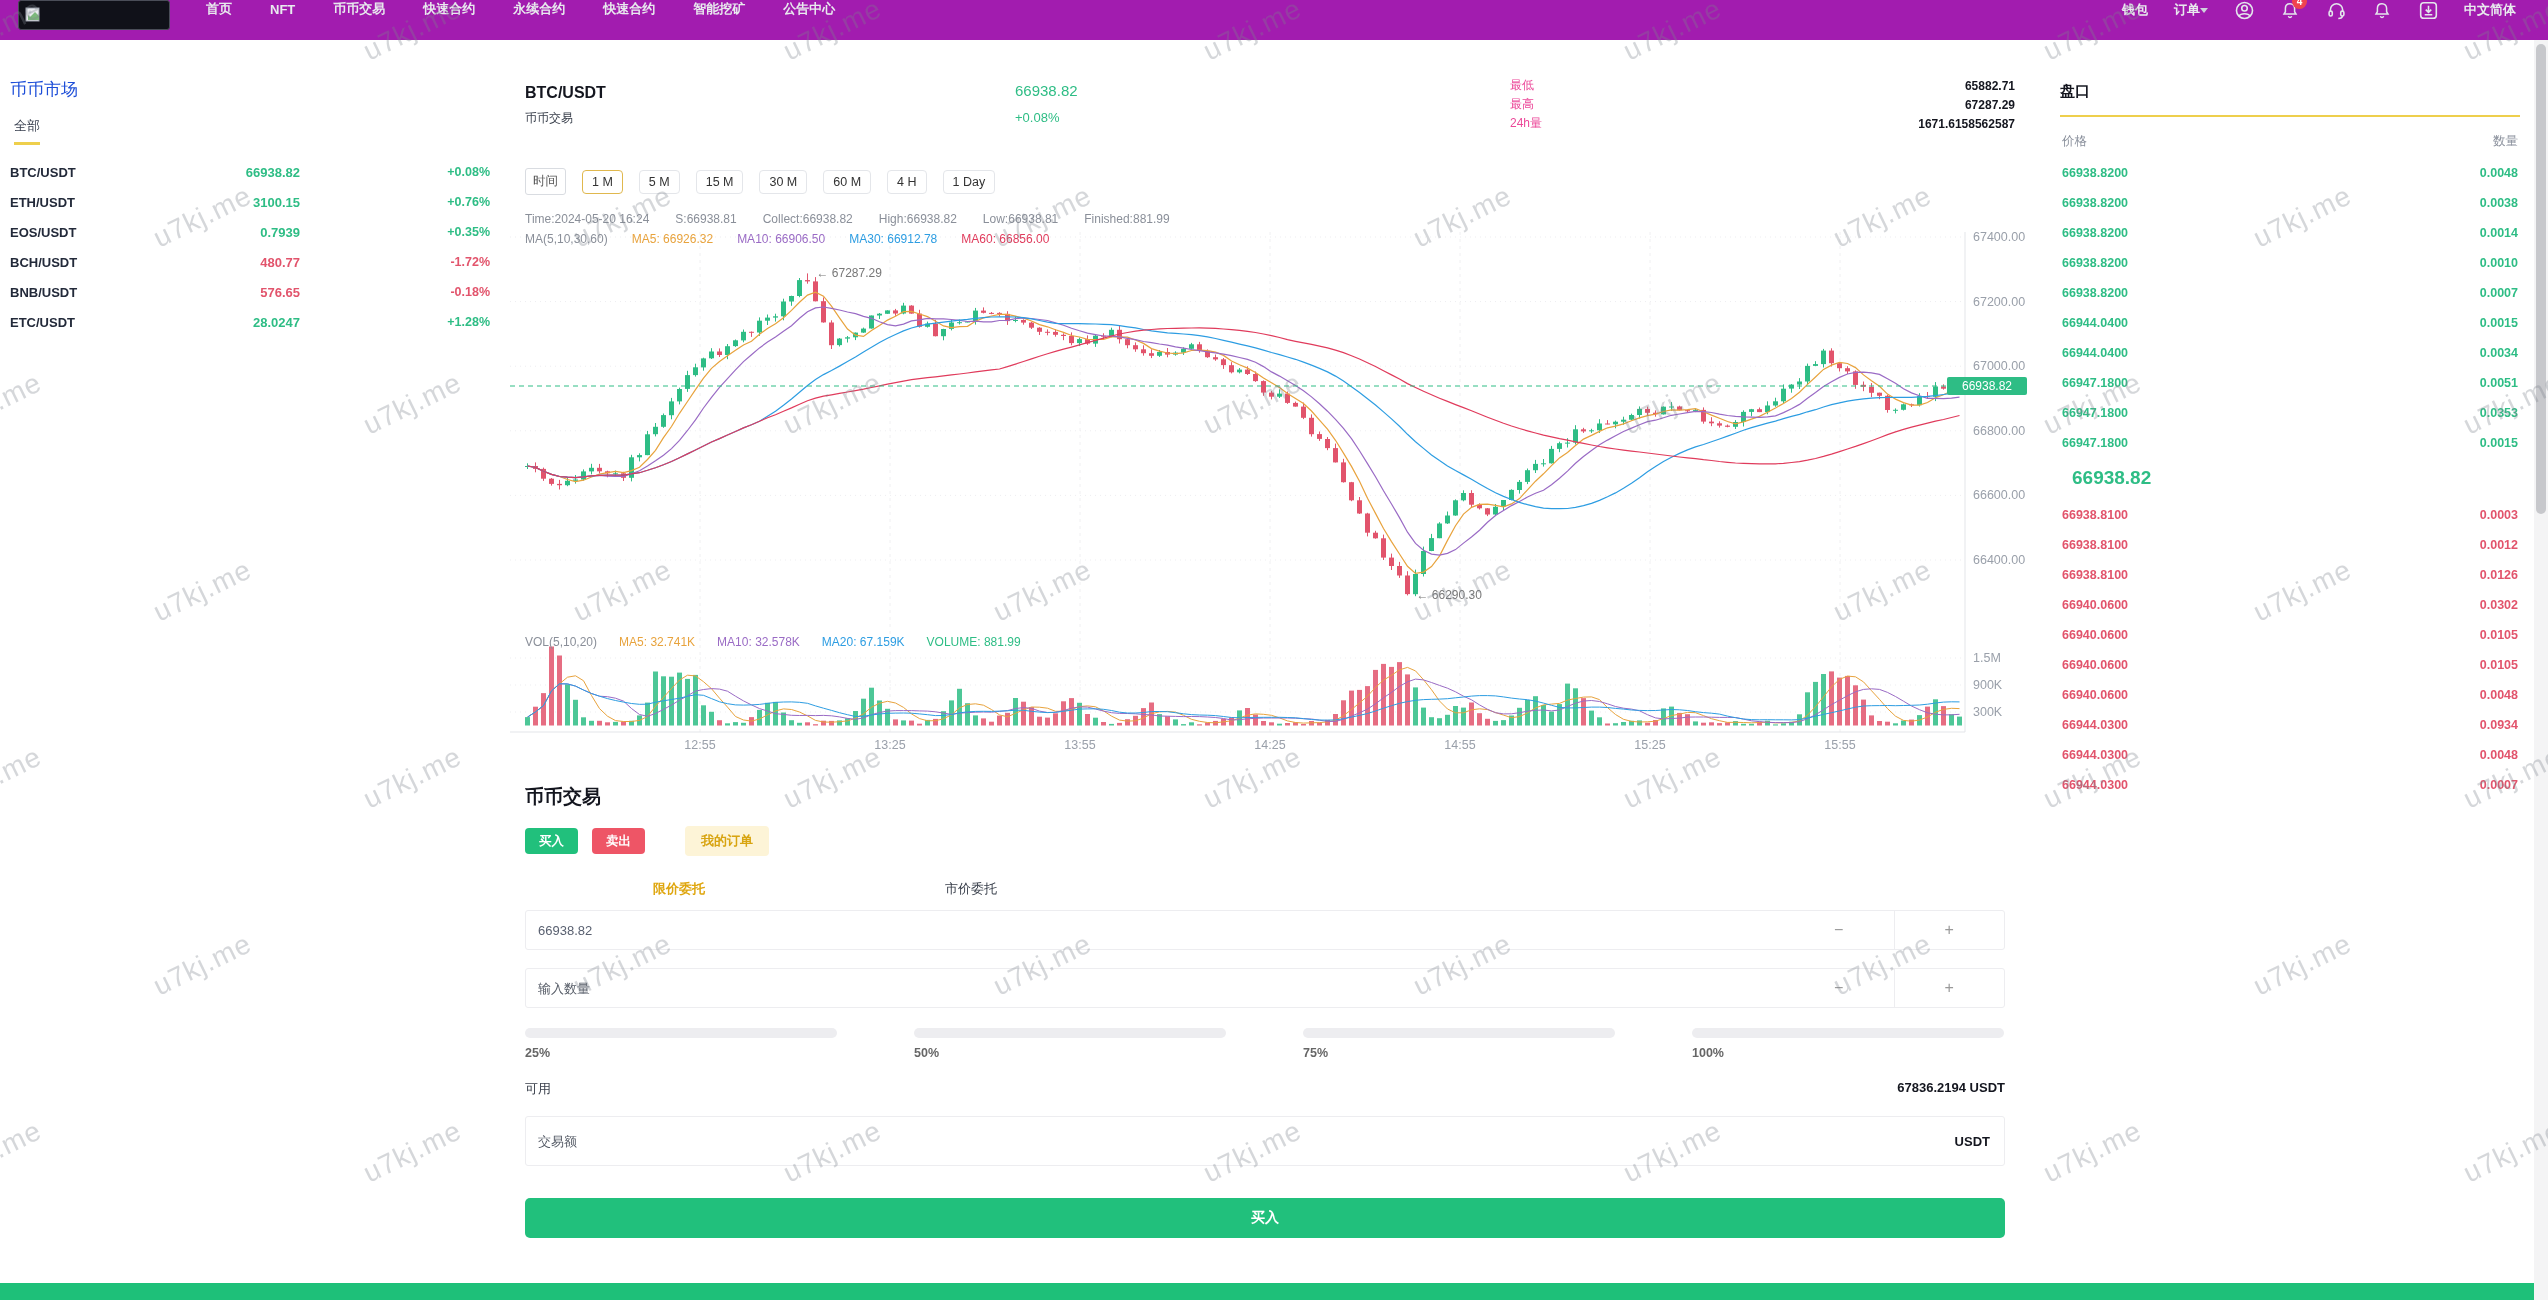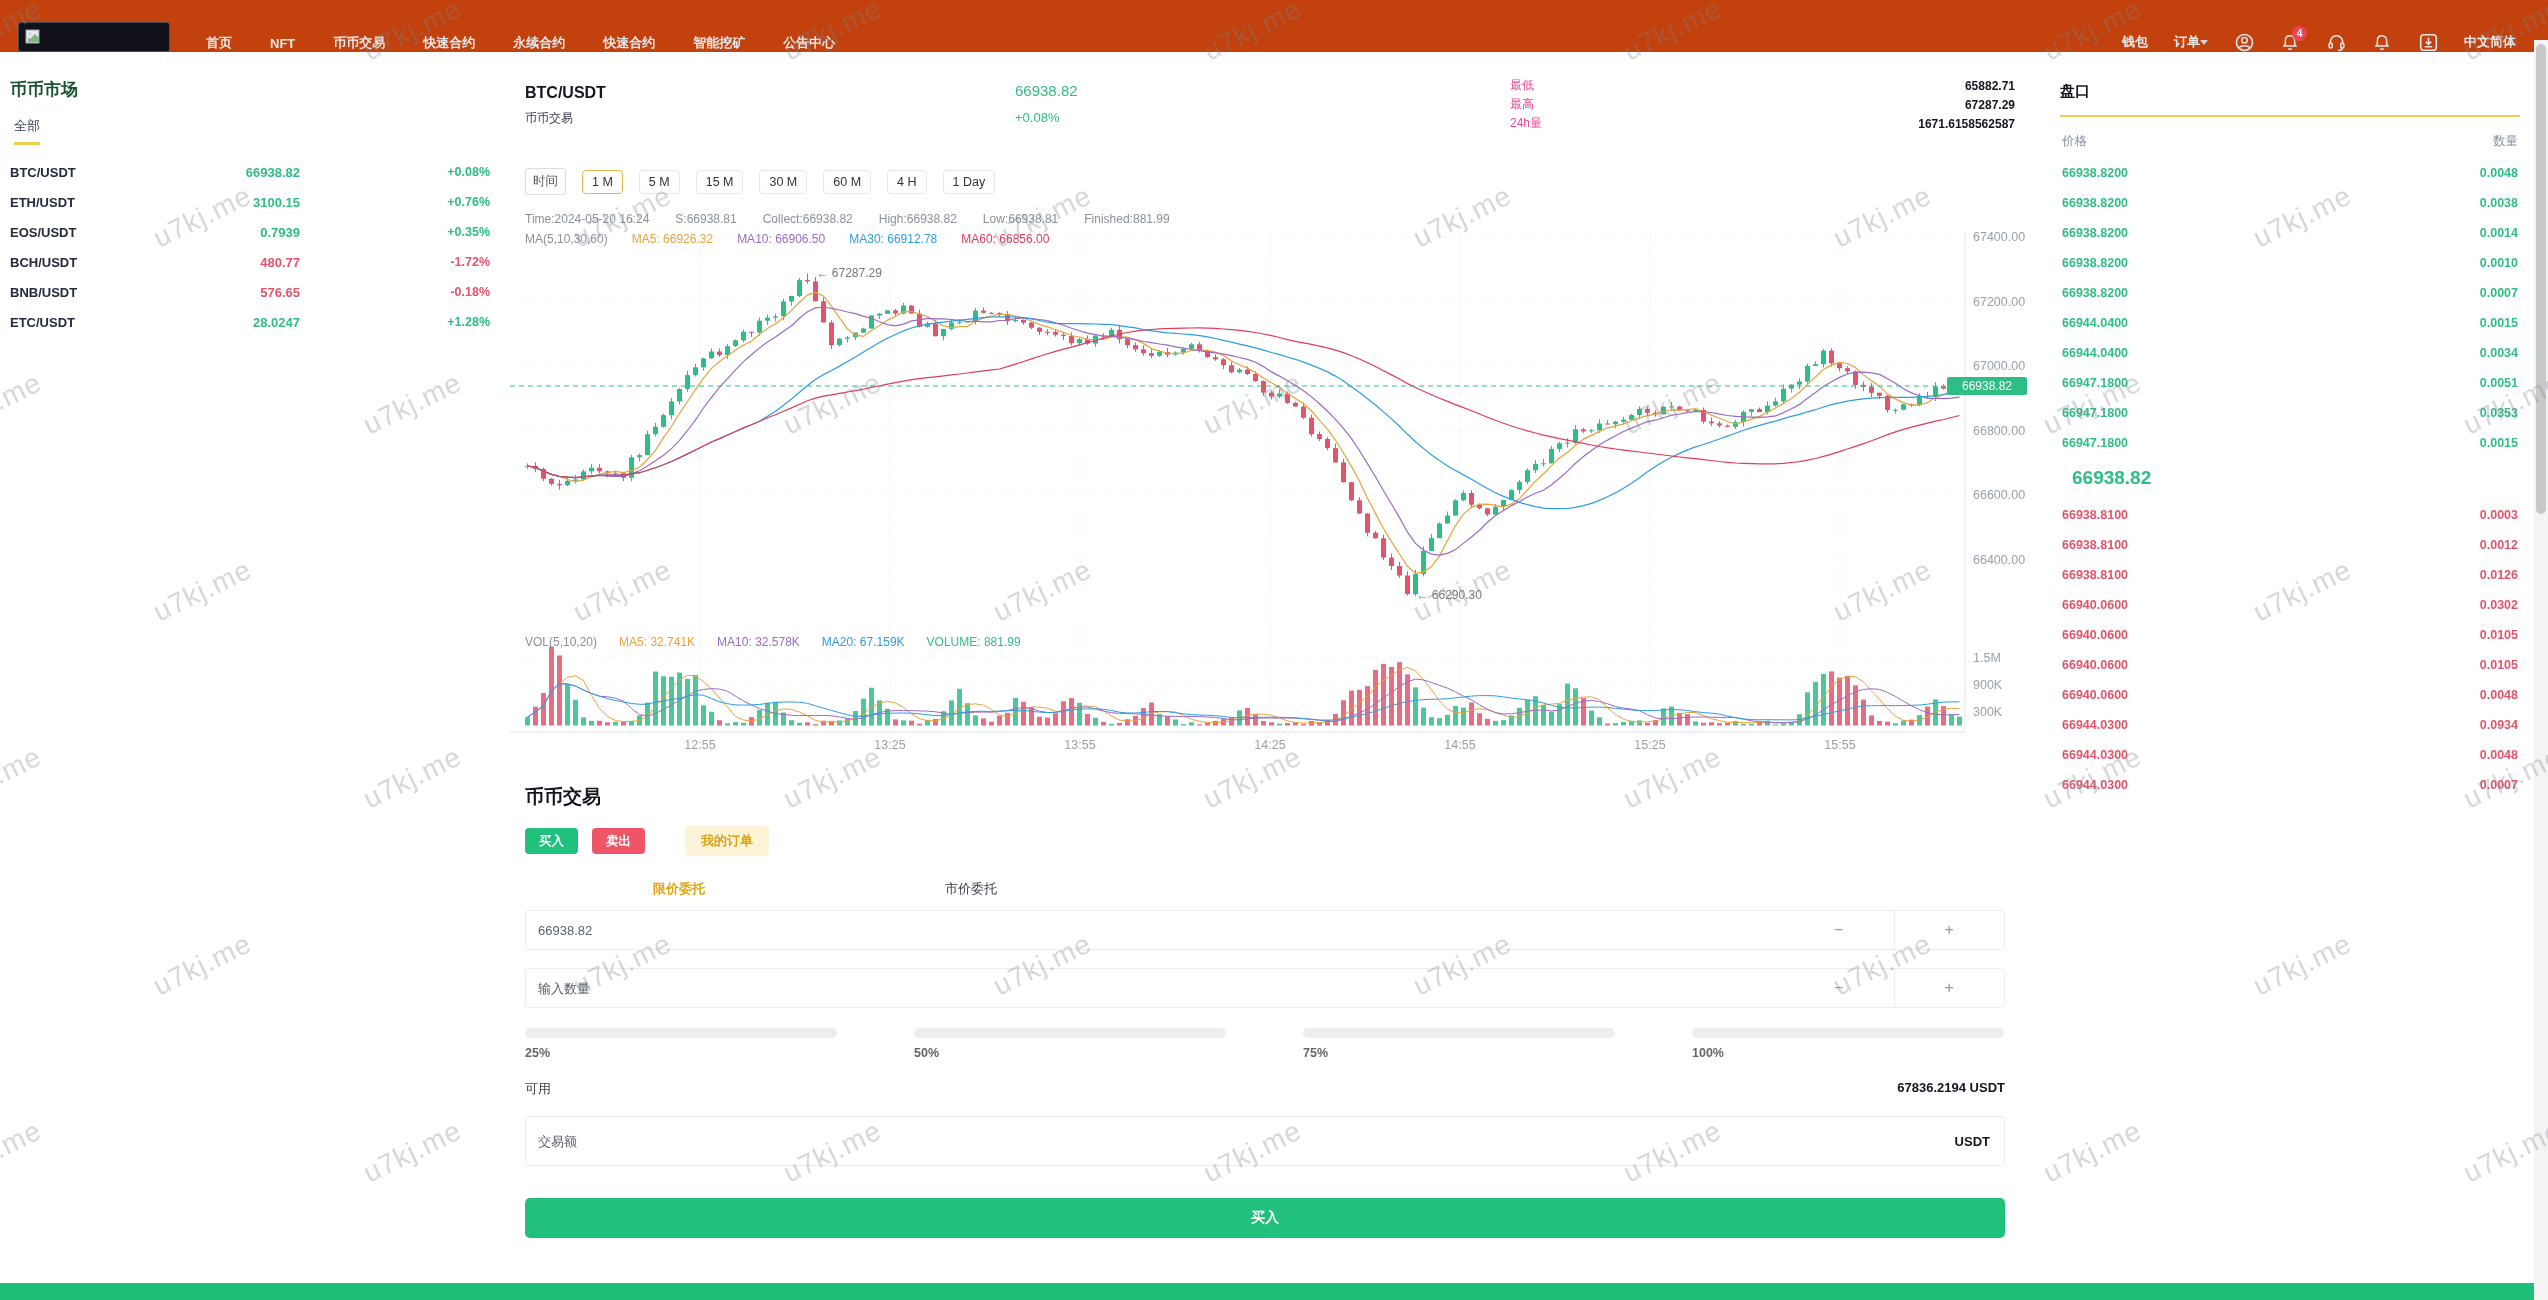--- a/index.html
+++ b/index.html
@@ -1,32 +1,32 @@
 <!DOCTYPE html>
 <html><head>
 <meta charset="utf-8">
 <style>
   *{box-sizing:border-box;margin:0;padding:0}
   html,body{width:2548px;height:1300px;overflow:hidden}
   body{font-family:"Liberation Sans","DejaVu Sans",sans-serif;background:#fff;position:relative;color:#1b2130}
   
-  .topnav{position:absolute;left:0;top:0;width:2548px;height:52px;background:#c2410c;display:flex;align-items:flex-end;color:#e8eaee;z-index:5}
+  .topnav{position:absolute;left:0;top:0;width:2548px;height:40px;background:#a21caf;display:flex;align-items:flex-start;color:#e8eaee;z-index:5}
   .logo{width:152px;height:30px;border:1px solid#4a4d58;border-radius:3px;margin-left:18px;display:flex;align-items:center;padding-left:6px;background:#101119}
   .nav-items{display:flex;align-items:center;margin-left:36px;gap:38px}
   .nav-item{font-size:13px;font-weight:bold;cursor:pointer;white-space:nowrap}
   .nav-right{margin-left:auto;display:flex;align-items:center;gap:26px;margin-right:32px}
   .nav-right .txt{font-size:13px;font-weight:bold;cursor:pointer;white-space:nowrap}
   .orders-wrap{display:flex;align-items:center;}
   .caret{width:0;height:0;border-left:4px solid transparent;border-right:4px solid transparent;border-top:5px solid #cfd3dc}
   .nicon{position:relative;width:20px;height:20px;display:flex;align-items:center;justify-content:center;cursor:pointer}
   .nicon svg{stroke:#e3e6ec;fill:none;stroke-width:1.5}
   .badge{position:absolute;top:-6px;right:-7px;min-width:15px;height:15px;border-radius:8px;background:#f0434f;color:#fff;font-size:10px;font-weight:bold;display:flex;align-items:center;justify-content:center;padding:0 3px}
   
   .sidebar{position:absolute;left:0;top:40px;width:510px;height:1244px;background:#fff}
-  .sb-title{margin:38px 0 0 10px;font-size:17px;font-weight:bold;color:#14532d}
+  .sb-title{margin:38px 0 0 10px;font-size:17px;font-weight:normal;color:#1d4ed8}
   .sb-tab{display:inline-block;margin:16px 0 0 14px;font-size:13px;color:#394050;padding-bottom:7px;border-bottom:3px solid #eecf4c;cursor:pointer}
   .market{margin-top:12px}
   .m-row{display:flex;align-items:center;height:30px;padding:0 20px 0 10px;cursor:pointer}
   .m-name{width:180px;font-weight:bold;font-size:13px;color:#232a3a}
   .m-price{width:110px;text-align:right;font-weight:bold;font-size:13px}
   .m-chg{flex:1;text-align:right;font-size:12.5px;font-weight:bold}
   .up{color:#2ebd85}.down{color:#e2546c}
   
   .center{position:absolute;left:510px;top:40px;width:1530px;height:1244px;background:#fff}
   .t-pair{position:absolute;left:15px;top:44px;font-size:16px;font-weight:bold;color:#14161f}

